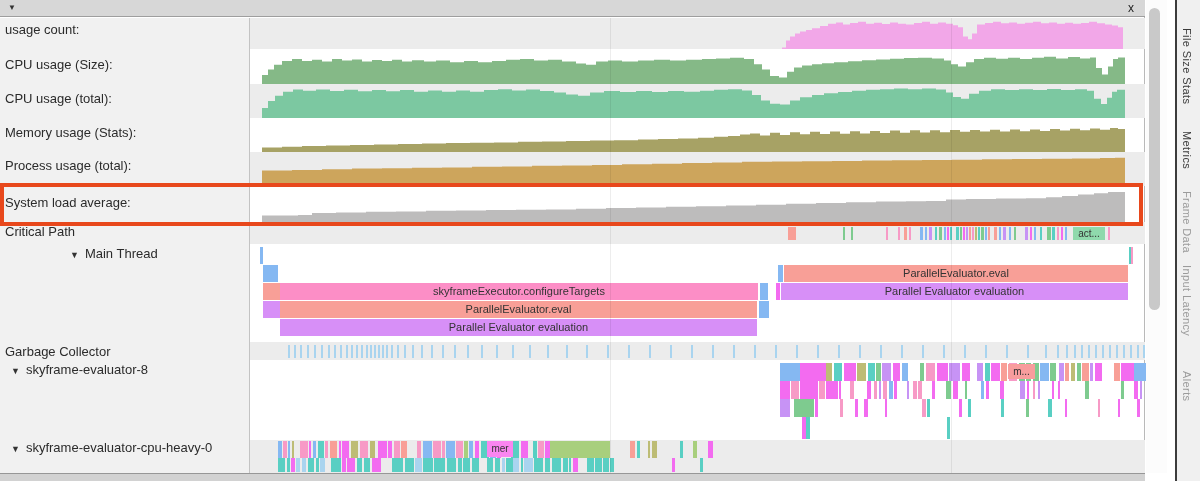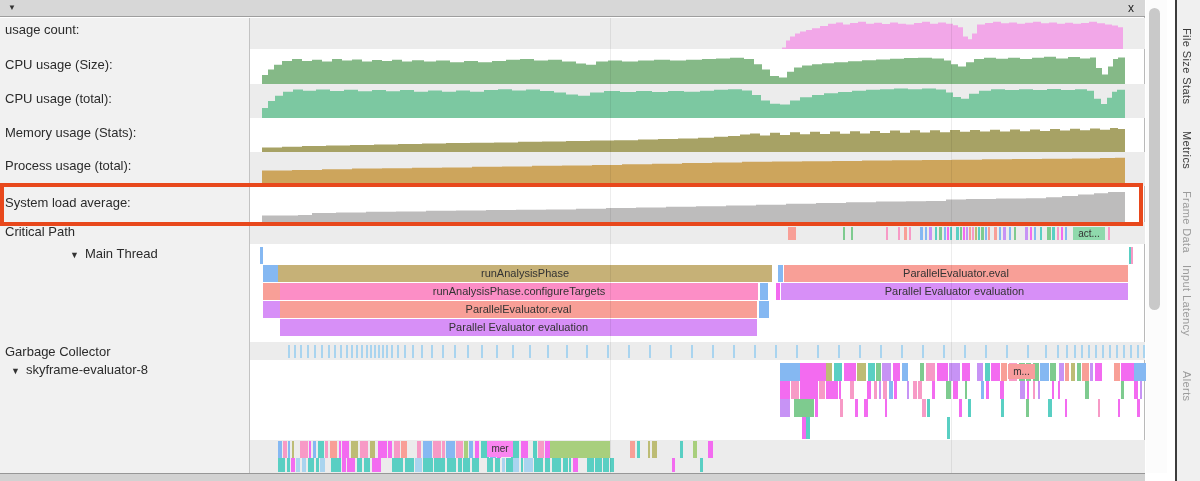--- a/index.html
+++ b/index.html
@@ -49,20 +49,21 @@
         <div class="row-label" style="left: 5px; top: 4px;"><span>usage count:</span></div>
         <div class="row-label" style="left: 5px; top: 39px;"><span>CPU usage (Size):</span></div>
         <div class="row-label" style="left: 5px; top: 73px;"><span>CPU usage (total):</span></div>
         <div class="row-label" style="left: 5px; top: 107px;"><span>Memory usage (Stats):</span></div>
         <div class="row-label" style="left: 5px; top: 140px;"><span>Process usage (total):</span></div>
         <div class="row-label" style="left: 5px; top: 177px;"><span>System load average:</span></div>
         <div class="row-label" style="left: 5px; top: 206px;"><span>Critical Path</span></div>
         <div class="row-label" style="left: 38px; top: 228px; margin-left: 32px;"><span class="tri">▼</span><span>Main Thread</span></div>
         <div class="row-label" style="left: 5px; top: 326px;"><span>Garbage Collector</span></div>
         <div class="row-label" style="left: 11px; top: 344px;"><span class="tri">▼</span><span>skyframe-evaluator-8</span></div>
+        <div class="row-label" style="left: 11px; top: 422px;"><span class="tri">▼</span><span>skyframe-evaluator-cpu-heavy-0</span></div>
       </div>
     <div id="rows-bg">
         <div class="chart-bg" style="top: 18px; height: 31px; background: rgb(236, 236, 236);"></div>
         <div class="chart-bg" style="top: 84px; height: 34px; background: rgb(236, 236, 236);"></div>
         <div class="chart-bg" style="top: 152px; height: 34px; background: rgb(236, 236, 236);"></div>
         <div class="chart-bg" style="top: 222px; height: 22px; background: rgb(236, 236, 236);"></div>
         <div class="chart-bg" style="top: 342px; height: 18px; background: rgb(236, 236, 236);"></div>
         <div class="chart-bg" style="top: 440px; height: 33px; background: rgb(236, 236, 236);"></div>
       </div>
     <div id="gen">
@@ -122,25 +123,24 @@
         <div class="blk" style="left: 1047px; top: 227px; width: 4px; height: 13px; background: rgb(126, 203, 143);"></div>
         <div class="blk" style="left: 1052px; top: 227px; width: 3px; height: 13px; background: rgb(89, 207, 195);"></div>
         <div class="blk" style="left: 1057px; top: 227px; width: 2px; height: 13px; background: rgb(247, 154, 198);"></div>
         <div class="blk" style="left: 1061px; top: 227px; width: 2px; height: 13px; background: rgb(243, 107, 240);"></div>
         <div class="blk" style="left: 1065px; top: 227px; width: 2px; height: 13px; background: rgb(133, 184, 242);"></div>
         <div class="blk" style="left: 1108px; top: 227px; width: 2px; height: 13px; background: rgb(247, 154, 198);"></div>
         <div class="bar" style="left: 260px; top: 247px; width: 3px; background: rgb(133, 184, 242);"></div>
         <div class="bar" style="left: 1129px; top: 247px; width: 2px; background: rgb(89, 207, 195);"></div>
         <div class="bar" style="left: 1131px; top: 247px; width: 2px; background: rgb(247, 154, 198);"></div>
         <div class="bar" style="left: 263px; top: 265px; width: 15px; background: rgb(133, 184, 242);"></div>
-        <div class="bar" style="left: 278px; top: 265px; width: 494px; background: rgb(198, 177, 119);">runAnalysisPhase</div>
         <div class="bar" style="left: 778px; top: 265px; width: 5px; background: rgb(133, 184, 242);"></div>
         <div class="bar" style="left: 784px; top: 265px; width: 344px; background: rgb(248, 159, 151);">ParallelEvaluator.eval</div>
         <div class="bar" style="left: 263px; top: 283px; width: 17px; background: rgb(248, 159, 151);"></div>
-        <div class="bar" style="left: 280px; top: 283px; width: 478px; background: rgb(252, 142, 198);">runAnalysisPhase.configureTargets</div>
+        <div class="bar" style="left: 280px; top: 283px; width: 478px; background: rgb(252, 142, 198);">skyframeExecutor.configureTargets</div>
         <div class="bar" style="left: 760px; top: 283px; width: 8px; background: rgb(133, 184, 242);"></div>
         <div class="bar" style="left: 776px; top: 283px; width: 4px; background: rgb(243, 107, 240);"></div>
         <div class="bar" style="left: 781px; top: 283px; width: 347px; background: rgb(215, 143, 247);">Parallel Evaluator evaluation</div>
         <div class="bar" style="left: 263px; top: 301px; width: 17px; background: rgb(215, 143, 247);"></div>
         <div class="bar" style="left: 280px; top: 301px; width: 477px; background: rgb(248, 159, 151);">ParallelEvaluator.eval</div>
         <div class="bar" style="left: 759px; top: 301px; width: 10px; background: rgb(133, 184, 242);"></div>
         <div class="bar" style="left: 280px; top: 319px; width: 477px; background: rgb(215, 143, 247);">Parallel Evaluator evaluation</div>
         <div class="blk" style="left: 288px; top: 345px; width: 2px; height: 13px; background: rgb(169, 212, 239);"></div>
         <div class="blk" style="left: 294px; top: 345px; width: 2px; height: 13px; background: rgb(169, 212, 239);"></div>
         <div class="blk" style="left: 300px; top: 345px; width: 2px; height: 13px; background: rgb(169, 212, 239);"></div>

